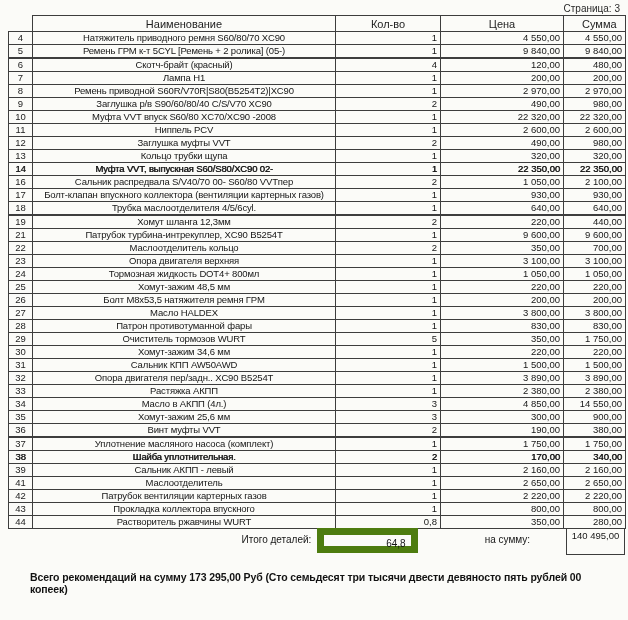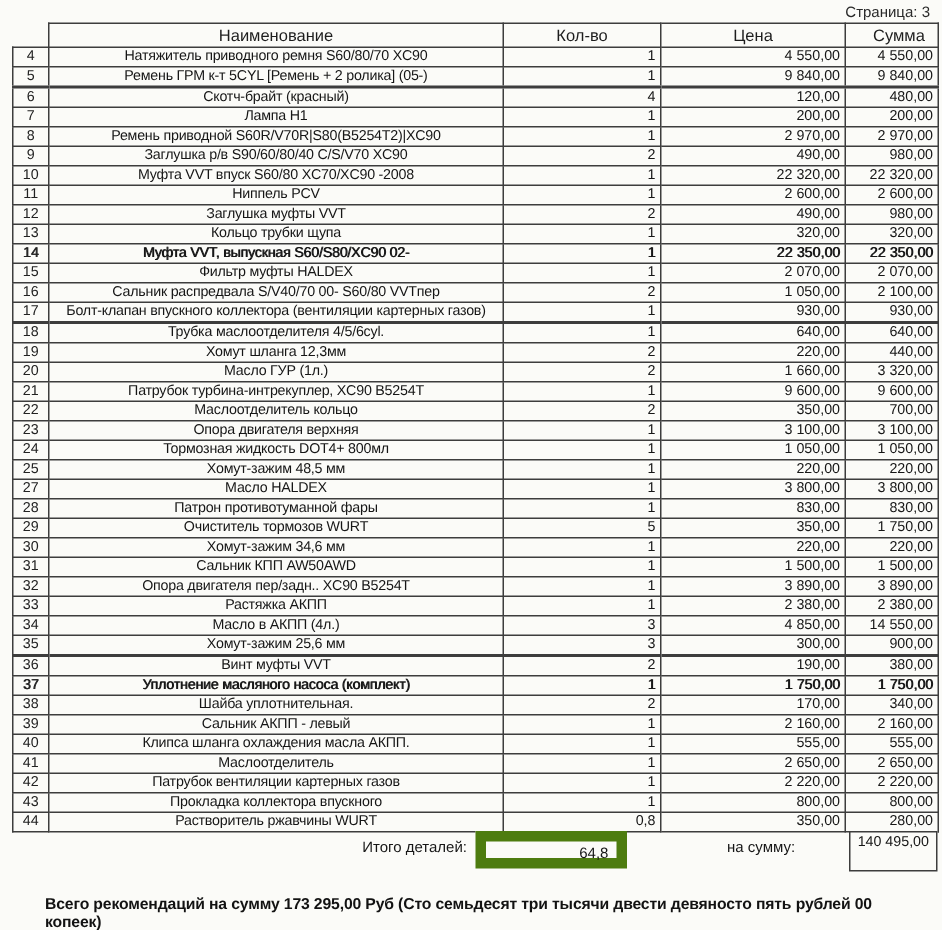--- a/index.html
+++ b/index.html
@@ -172,27 +172,20 @@
         <td class="c-sum">320,00</td>
       </tr>
       <tr>
         <td class="c-num">14</td>
         <td class="c-name">Муфта VVT, выпускная S60/S80/XC90 02-</td>
         <td class="c-qty">1</td>
         <td class="c-price">22 350,00</td>
         <td class="c-sum">22 350,00</td>
       </tr>
       <tr>
-        <td class="c-num">15</td>
-        <td class="c-name">Фильтр муфты HALDEX</td>
-        <td class="c-qty">1</td>
-        <td class="c-price">2 070,00</td>
-        <td class="c-sum">2 070,00</td>
-      </tr>
-      <tr>
         <td class="c-num">16</td>
         <td class="c-name">Сальник распредвала S/V40/70 00- S60/80 VVTпер</td>
         <td class="c-qty">2</td>
         <td class="c-price">1 050,00</td>
         <td class="c-sum">2 100,00</td>
       </tr>
       <tr>
         <td class="c-num">17</td>
         <td class="c-name">Болт-клапан впускного коллектора (вентиляции картерных газов)</td>
         <td class="c-qty">1</td>
@@ -207,27 +200,20 @@
         <td class="c-sum">640,00</td>
       </tr>
       <tr>
         <td class="c-num">19</td>
         <td class="c-name">Хомут шланга 12,3мм</td>
         <td class="c-qty">2</td>
         <td class="c-price">220,00</td>
         <td class="c-sum">440,00</td>
       </tr>
       <tr>
-        <td class="c-num">20</td>
-        <td class="c-name">Масло ГУР (1л.)</td>
-        <td class="c-qty">2</td>
-        <td class="c-price">1 660,00</td>
-        <td class="c-sum">3 320,00</td>
-      </tr>
-      <tr>
         <td class="c-num">21</td>
         <td class="c-name">Патрубок турбина-интрекуплер, XC90 B5254T</td>
         <td class="c-qty">1</td>
         <td class="c-price">9 600,00</td>
         <td class="c-sum">9 600,00</td>
       </tr>
       <tr>
         <td class="c-num">22</td>
         <td class="c-name">Маслоотделитель кольцо</td>
         <td class="c-qty">2</td>
@@ -247,20 +233,27 @@
         <td class="c-qty">1</td>
         <td class="c-price">1 050,00</td>
         <td class="c-sum">1 050,00</td>
       </tr>
       <tr>
         <td class="c-num">25</td>
         <td class="c-name">Хомут-зажим 48,5 мм</td>
         <td class="c-qty">1</td>
         <td class="c-price">220,00</td>
         <td class="c-sum">220,00</td>
+      </tr>
+      <tr>
+        <td class="c-num">26</td>
+        <td class="c-name">Болт М8х53,5 натяжителя ремня ГРМ</td>
+        <td class="c-qty">1</td>
+        <td class="c-price">200,00</td>
+        <td class="c-sum">200,00</td>
       </tr>
       <tr>
         <td class="c-num">27</td>
         <td class="c-name">Масло HALDEX</td>
         <td class="c-qty">1</td>
         <td class="c-price">3 800,00</td>
         <td class="c-sum">3 800,00</td>
       </tr>
       <tr>
         <td class="c-num">28</td>
@@ -338,27 +331,20 @@
         <td class="c-qty">2</td>
         <td class="c-price">170,00</td>
         <td class="c-sum">340,00</td>
       </tr>
       <tr>
         <td class="c-num">39</td>
         <td class="c-name">Сальник АКПП - левый</td>
         <td class="c-qty">1</td>
         <td class="c-price">2 160,00</td>
         <td class="c-sum">2 160,00</td>
-      </tr>
-      <tr>
-        <td class="c-num">40</td>
-        <td class="c-name">Клипса шланга охлаждения масла АКПП.</td>
-        <td class="c-qty">1</td>
-        <td class="c-price">555,00</td>
-        <td class="c-sum">555,00</td>
       </tr>
       <tr>
         <td class="c-num">41</td>
         <td class="c-name">Маслоотделитель</td>
         <td class="c-qty">1</td>
         <td class="c-price">2 650,00</td>
         <td class="c-sum">2 650,00</td>
       </tr>
       <tr>
         <td class="c-num">42</td>

